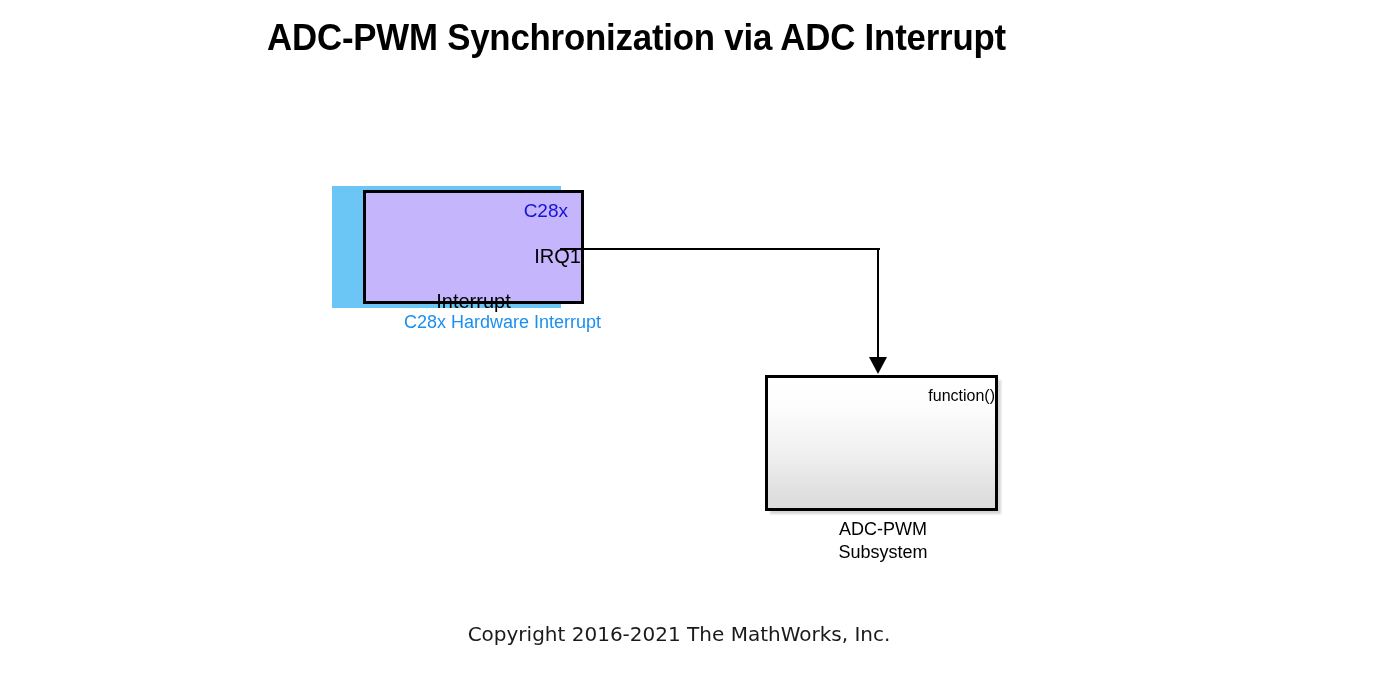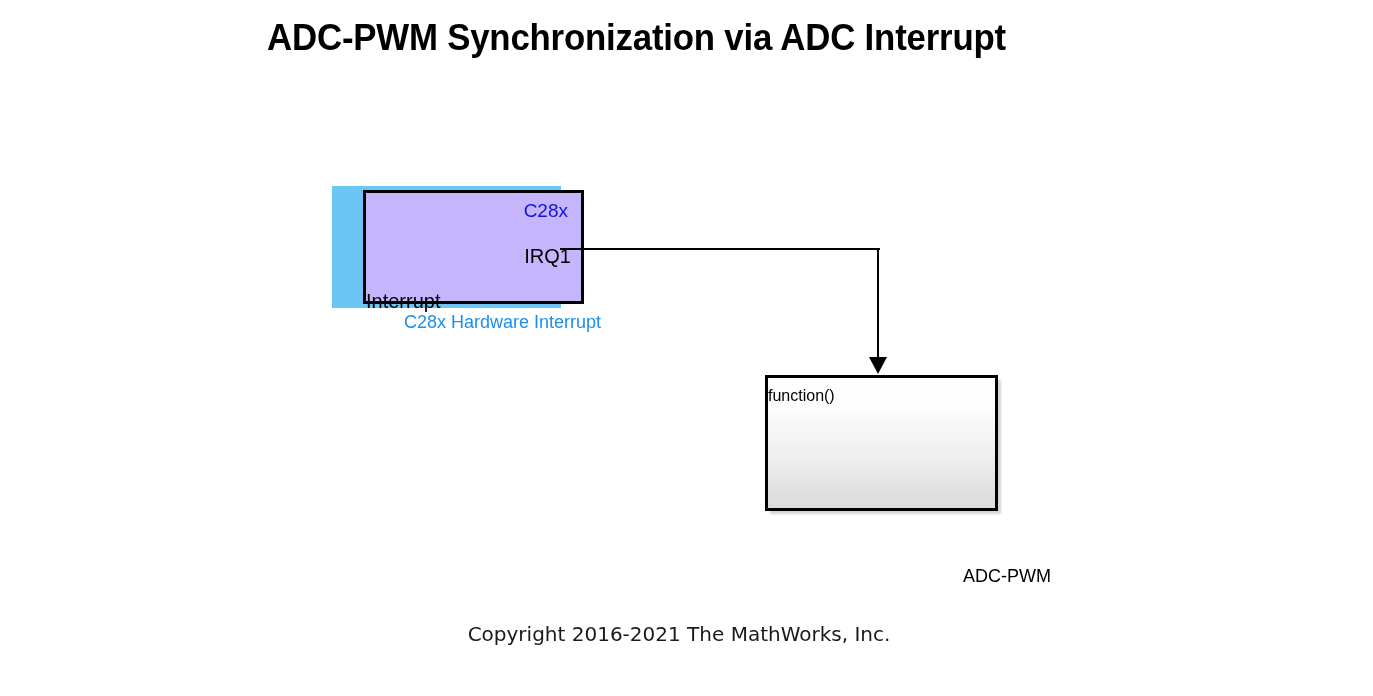--- a/index.html
+++ b/index.html
@@ -68,33 +68,33 @@
     position: absolute;
     right: 13px;
     top: 7px;
     font-size: 19px;
     line-height: 22px;
     color: #1414d2;
     white-space: nowrap;
   }
   .interrupt-label-irq {
     position: absolute;
-    right: 10px;
+    right: 0;
     top: 52px;
     font-size: 20px;
     line-height: 23px;
     color: #000000;
     white-space: nowrap;
   }
   .interrupt-label-type {
     position: absolute;
     left: 0;
     right: 0;
     top: 97px;
-    text-align: left;
+    text-align: center;
     font-size: 20px;
     line-height: 23px;
     color: #000000;
     white-space: nowrap;
   }
   .interrupt-caption {
     position: absolute;
     left: -40px;
     top: 126px;
     width: 309px;
@@ -159,36 +159,35 @@
     height: 136px;
     box-sizing: border-box;
     border: 3px solid #000000;
     background: linear-gradient(to bottom, #ffffff 0%, #fdfdfd 22%, #eeeeee 62%, #dedede 92%, #dcdcdc 100%);
   }
   .subsystem-fcn {
     position: absolute;
     left: 0;
     right: 0;
     top: 8px;
-    text-align: left;
+    text-align: right;
     font-size: 16px;
     line-height: 19px;
     color: #000000;
     white-space: nowrap;
   }
   .subsystem-caption {
     position: absolute;
     left: -50px;
     top: 143px;
     width: 336px;
-    text-align: right;
+    text-align: center;
     font-size: 18px;
     line-height: 23px;
     color: #000000;
-    margin-top: 47px;
   }
   .subsystem-caption div { white-space: nowrap; }
 
   
   .copyright {
     position: absolute;
     left: 0;
     top: 621px;
     width: 1262px;
     text-align: center;
@@ -221,18 +220,19 @@
   <div class="sig-v"></div>
   <div class="sig-arrow"></div>
 
   <div class="subsystem-wrap">
     <div class="subsystem-shadow"></div>
     <div class="subsystem-block">
       <div class="subsystem-fcn">function()</div>
     </div>
     <div class="subsystem-caption">
       <div>ADC-PWM</div>
+      <div>Subsystem</div>
     </div>
   </div>
 
   <div class="copyright">Copyright 2016-2021 The MathWorks, Inc.</div>
 
 </div>
 
 </body></html>

